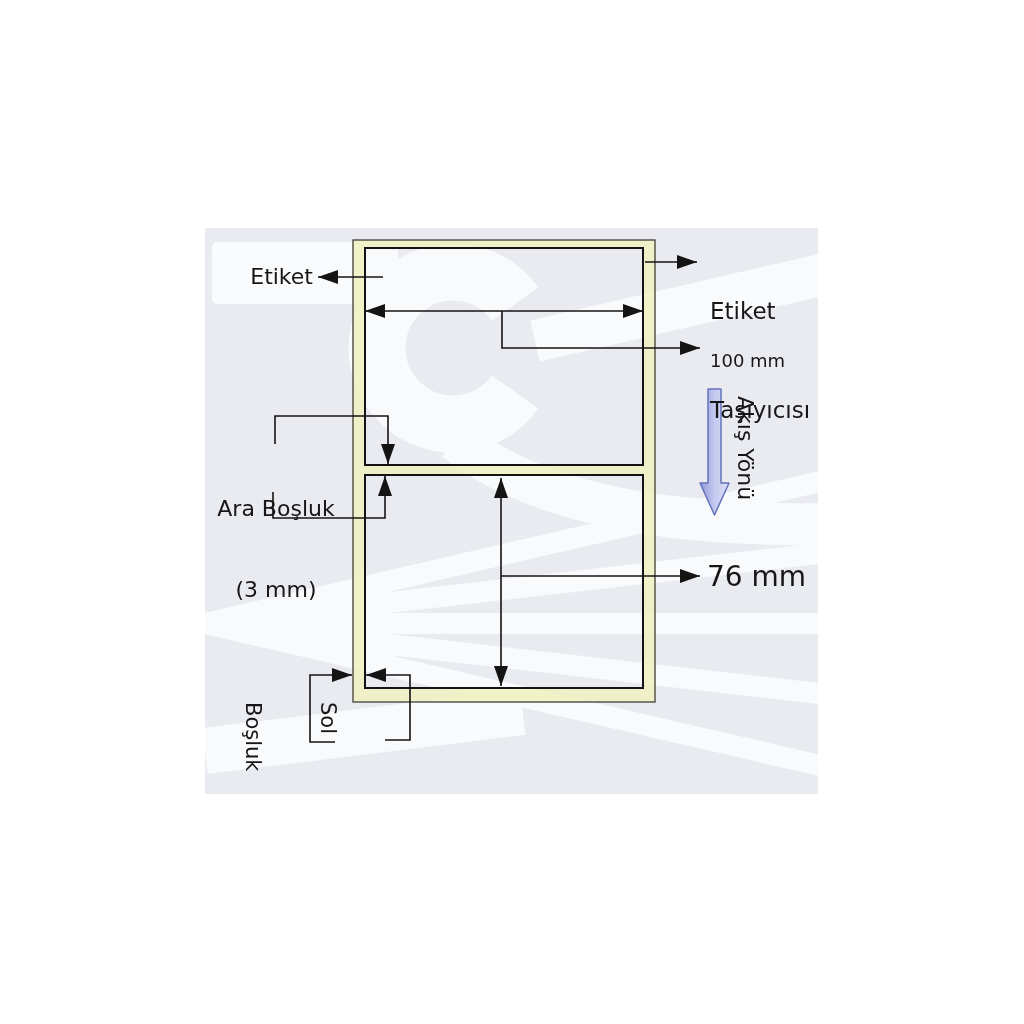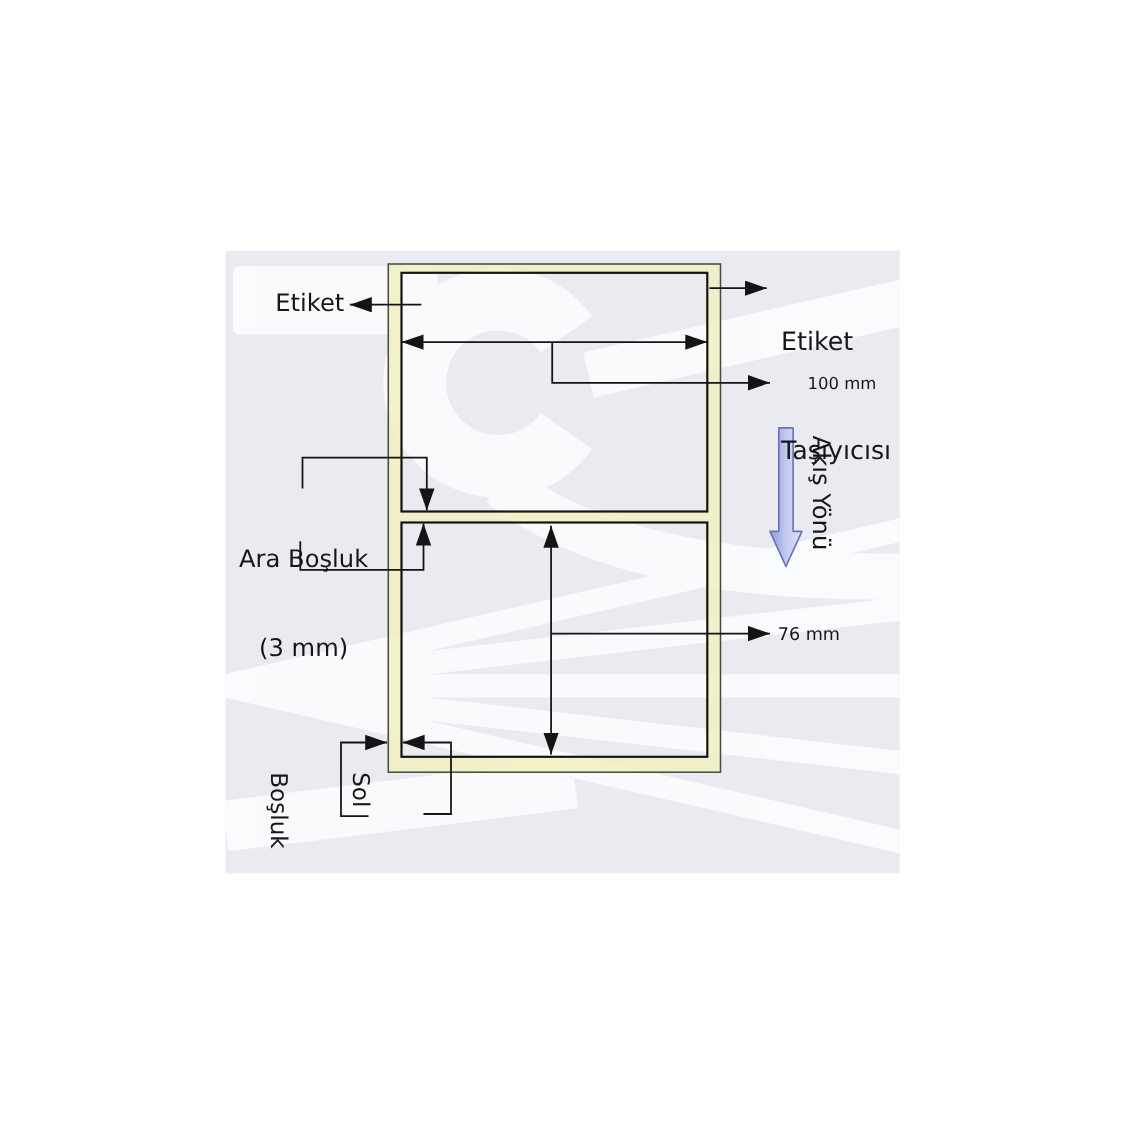--- a/index.html
+++ b/index.html
@@ -4,23 +4,23 @@
 <style>
   html,body{margin:0;padding:0;background:#ffffff;}
   body{width:1024px;height:1024px;position:relative;overflow:hidden;
        font-family:"DejaVu Sans","Liberation Sans",sans-serif;}
   #stage{position:absolute;left:0;top:0;width:964px;height:1024px;}
   .panel{position:absolute;left:205px;top:228px;width:613px;height:566px;background:#e9ebf0;}
   .panel svg{position:absolute;left:0;top:0;}
   .txt{position:absolute;color:#161616;font-size:22px;line-height:27px;white-space:pre;}
   .t-etiket{left:228px;top:263px;width:85px;text-align:right;}
   .t-tasiyici{left:710px;top:229px;font-size:23px;line-height:33px;}
-  .t-100{left:710px;top:336px;font-size:15px;margin-left:24px;}
+  .t-100{left:710px;top:347px;font-size:18px;}
   .t-ara{left:206px;top:441px;width:140px;text-align:center;}
-  .t-76{left:707px;top:563px;font-size:16px;}
+  .t-76{left:707px;top:563px;font-size:28px;}
   .t-sol{left:390px;top:702px;font-size:21px;line-height:25px;
          transform:rotate(90deg);transform-origin:top left;}
   .t-akis{left:759px;top:396px;transform:rotate(90deg);transform-origin:top left;}
 </style>
 </head>
 <body>
 
 <div id="stage">
   <div class="panel">
     <svg width="613" height="566" viewBox="0 0 613 566">

